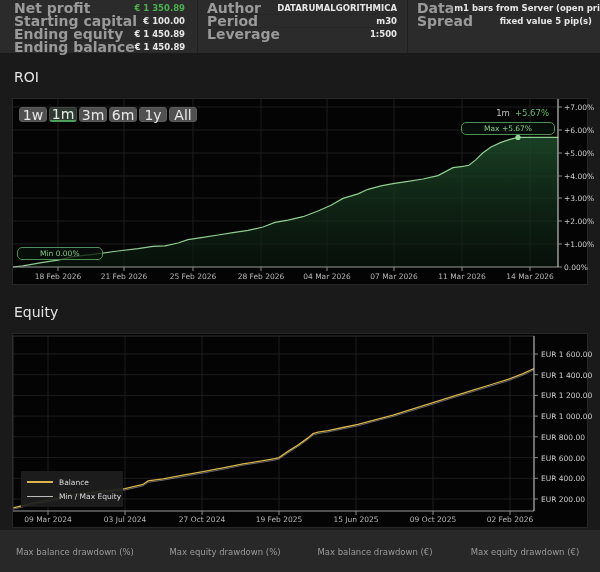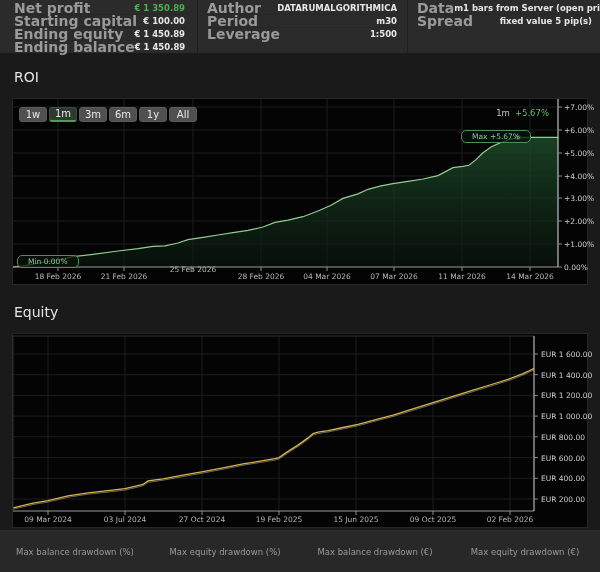--- a/index.html
+++ b/index.html
@@ -29,29 +29,29 @@
   #roi-box   { top:98px;  height:187px; }
   #eq-box    { top:333px; height:195px; }
   svg { display:block; overflow:visible; }
 
   .ytick { position:absolute; font-size:7.5px; color:#cfcfcf; white-space:nowrap; }
   .xtick { position:absolute; width:56px; text-align:center; font-size:7.5px; color:#b5b5b5;
            white-space:nowrap; }
 
   
   #range-row { position:absolute; left:6px; top:8px; display:flex; gap:2px; }
-  .rbtn { width:28px; height:15px; line-height:14px; text-align:center; font-size:10px;
+  .rbtn { width:28px; height:15px; line-height:14px; text-align:center; font-size:14px;
           color:#e8e8e8; background:#505050; border:1px solid #5a5a5a; border-radius:3px;
           cursor:pointer; }
   .rbtn.active { background:#2c3a30; border-color:#444; border-bottom:2px solid #4f9e58;
                  line-height:12px; }
 
   
   .pin-label { position:absolute; font-size:7.5px; color:#86c98b; background:rgba(8,16,10,.75);
-               border:1px solid #4e8f57; border-radius:5px; padding:1px 10px; white-space:nowrap;margin-top:8px; }
+               border:1px solid #4e8f57; border-radius:5px; padding:1px 22px; white-space:nowrap; }
   #roi-current { position:absolute; top:9px; right:38px; font-size:8.5px; white-space:nowrap; }
   #roi-current .period { color:#c4c4c4; margin-right:5px; }
   #roi-current .pct { color:#66bb6a; }
 
   
   #eq-legend { position:absolute; left:8px; top:137px; width:102px; background:rgba(30,30,30,.92);
                padding:4px 6px; }
   .leg-row { display:flex; align-items:center; height:14px; cursor:pointer; }
   .leg-swatch { width:26px; height:2px; margin-right:6px; flex:none; }
   .leg-text { font-size:7.5px; color:#dcdcdc; white-space:nowrap; }
@@ -188,21 +188,21 @@
   <span class="ytick" style="left:551px; top:27px;">+6.00%</span>
   <span class="ytick" style="left:551px; top:50px;">+5.00%</span>
   <span class="ytick" style="left:551px; top:73px;">+4.00%</span>
   <span class="ytick" style="left:551px; top:95px;">+3.00%</span>
   <span class="ytick" style="left:551px; top:118px;">+2.00%</span>
   <span class="ytick" style="left:551px; top:141px;">+1.00%</span>
   <span class="ytick" style="left:551px; top:164px;">0.00%</span>
 
   <span class="xtick" style="left:17px;  top:173px;">18 Feb 2026</span>
   <span class="xtick" style="left:83px;  top:173px;">21 Feb 2026</span>
-  <span class="xtick" style="left:152px; top:166px;">25 Feb 2026</span>
+  <span class="xtick" style="left:152px; top:173px;">25 Feb 2026</span>
   <span class="xtick" style="left:220px; top:173px;">28 Feb 2026</span>
   <span class="xtick" style="left:286px; top:173px;">04 Mar 2026</span>
   <span class="xtick" style="left:353px; top:173px;">07 Mar 2026</span>
   <span class="xtick" style="left:421px; top:173px;">11 Mar 2026</span>
   <span class="xtick" style="left:489px; top:173px;">14 Mar 2026</span>
 </div>
 
 <div class="section-title" style="top:304px;">Equity</div>
 
 <div id="eq-box" class="chart-box">
@@ -248,20 +248,30 @@
           <line x1="112" y1="175" x2="112" y2="179"></line>
         <line x1="189" y1="175" x2="189" y2="179"></line>
           <line x1="266" y1="175" x2="266" y2="179"></line>
         <line x1="343" y1="175" x2="343" y2="179"></line>
           <line x1="420" y1="175" x2="420" y2="179"></line>
         <line x1="497" y1="175" x2="497" y2="179"></line>
       </g>
     </g>
   </svg>
 
+  <div id="eq-legend">
+    <div class="leg-row">
+      <span class="leg-swatch" style="background:#d9b44a;"></span>
+      <span class="leg-text">Balance</span>
+    </div>
+    <div class="leg-row">
+      <span class="leg-swatch" style="background:#bdbdbd; height:1px;"></span>
+      <span class="leg-text">Min / Max Equity</span>
+    </div>
+  </div>
 
   <span class="ytick" style="left:528px; top:16px;">EUR 1 600.00</span>
   <span class="ytick" style="left:528px; top:37px;">EUR 1 400.00</span>
   <span class="ytick" style="left:528px; top:57px;">EUR 1 200.00</span>
   <span class="ytick" style="left:528px; top:78px;">EUR 1 000.00</span>
   <span class="ytick" style="left:528px; top:99px;">EUR 800.00</span>
   <span class="ytick" style="left:528px; top:120px;">EUR 600.00</span>
   <span class="ytick" style="left:528px; top:140px;">EUR 400.00</span>
   <span class="ytick" style="left:528px; top:161px;">EUR 200.00</span>
 

